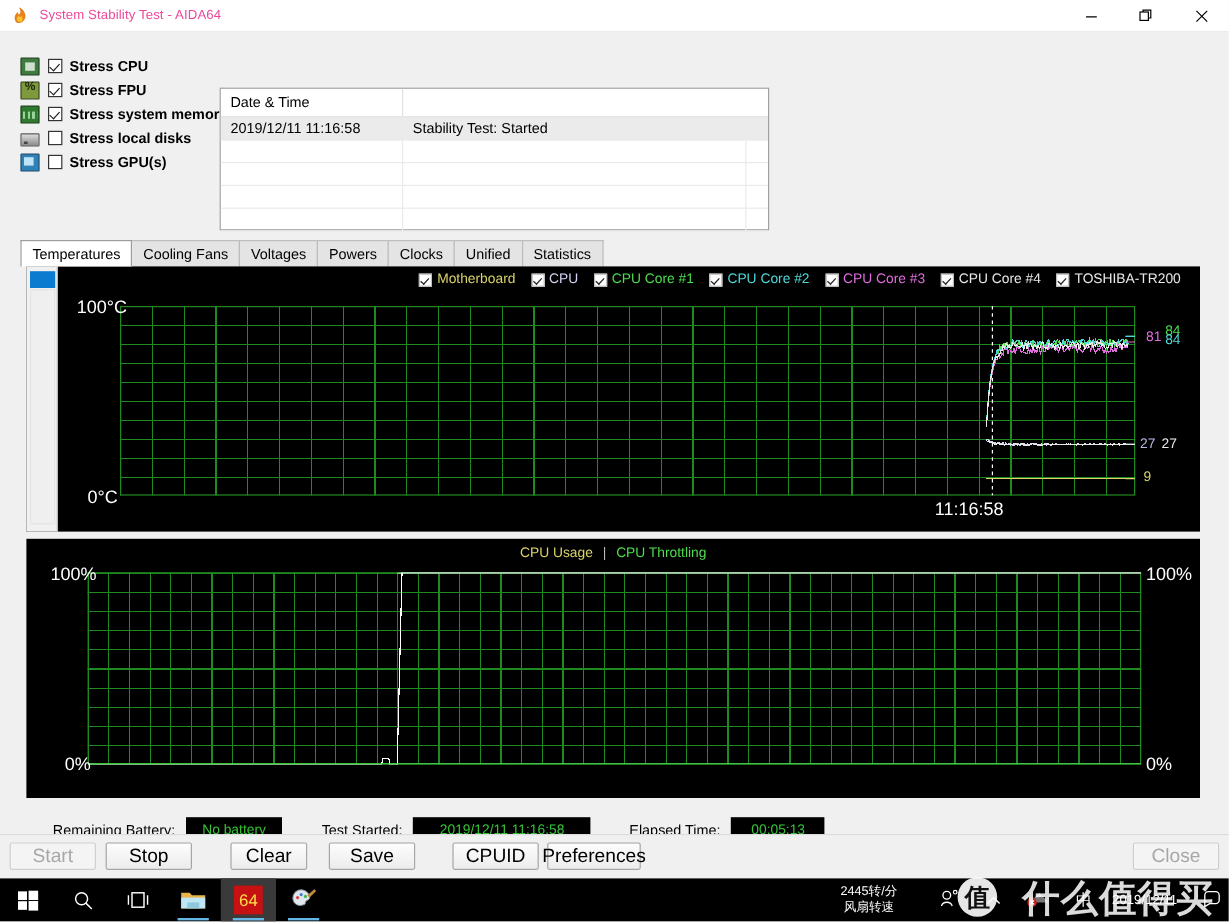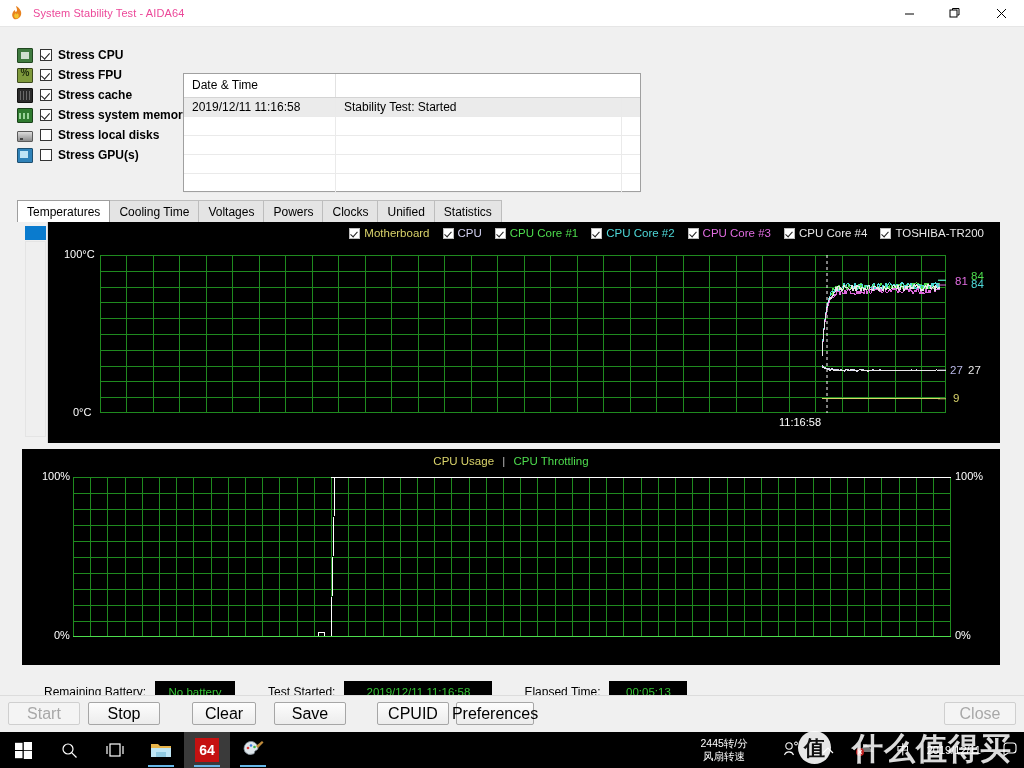--- a/index.html
+++ b/index.html
@@ -146,21 +146,21 @@
   }
   .grid-bg {
     position: absolute; inset: 0;
     background-image:
       repeating-linear-gradient(to right, #1f8a1f 0 1px, transparent 1px 26.5px),
       repeating-linear-gradient(to bottom, #1f8a1f 0 1px, transparent 1px 15.8px);
     background-color: #000;
   }
   .grid-border { position: absolute; inset: 0; border: 1px solid #1f8a1f; }
 
-  .axlabel { position: absolute; color: #fff; font-size: 11px; font-family: "Liberation Sans", sans-serif; }
+  .axlabel { position: absolute; color: #fff; font-size: 15px; font-family: "Liberation Sans", sans-serif; }
 
   .valtag { position: absolute; font-size: 11.5px; font-family: "Liberation Sans", sans-serif; }
 
   .chart-cpu {
     position: absolute; left: 22px; top: 422px; width: 978px; height: 216px;
     background: #000;
   }
   .cpu-title { position: absolute; left: 0; right: 0; top: 6px; text-align: center; font-size: 11.5px; }
   .grid-cpu {
     position: absolute; left: 73px; top: 450px; width: 878px; height: 160px;
@@ -270,25 +270,20 @@
     <div class="stress-list" id="stress-list">
         <div class="stress-row">
           <span class="stress-icon ic-cpu"></span>
           <span class="cb checked"></span>
           <span class="stress-label">Stress CPU</span>
         </div>
         <div class="stress-row">
           <span class="stress-icon ic-fpu"></span>
           <span class="cb checked"></span>
           <span class="stress-label">Stress FPU</span>
-        </div>
-        <div class="stress-row">
-          <span class="stress-icon ic-cache"></span>
-          <span class="cb checked"></span>
-          <span class="stress-label">Stress cache</span>
         </div>
         <div class="stress-row">
           <span class="stress-icon ic-mem"></span>
           <span class="cb checked"></span>
           <span class="stress-label">Stress system memory</span>
         </div>
         <div class="stress-row">
           <span class="stress-icon ic-disk"></span>
           <span class="cb"></span>
           <span class="stress-label">Stress local disks</span>
@@ -329,21 +324,21 @@
           <div class="tr">
             <span class="td td-date"></span>
             <span class="td td-status"></span>
             <span class="td td-extra"></span>
           </div>
         </div>
     </div>
 
     <div class="tabbar" id="tab-bar">
         <div class="tab active">Temperatures</div>
-        <div class="tab">Cooling Time</div>
+        <div class="tab">Cooling Fans</div>
         <div class="tab">Voltages</div>
         <div class="tab">Powers</div>
         <div class="tab">Clocks</div>
         <div class="tab">Unified</div>
         <div class="tab">Statistics</div>
       </div>
 
     <div class="chart-temp">
       
     </div>
@@ -481,21 +476,21 @@
       </svg>
     </div>
     <div class="tb-item run">
       <svg width="22" height="18" viewBox="0 0 22 18">
         <path d="M1 3 h7 l2 2 h11 v11 H1 Z" fill="#e8b44a"></path>
         <rect x="1" y="7" width="20" height="9" fill="#bfe6f5"></rect>
         <rect x="6" y="11" width="10" height="5" fill="#8fc9e0"></rect>
       </svg>
     </div>
     <div class="tb-item run" style="background:#3a3a3a">
-      <div style="width:24px;height:24px;background:#c51111;color:#ffffff;font-size:14px;font-weight:bold;display:flex;align-items:center;justify-content:center;font-family:'Liberation Sans',sans-serif;">64</div>
+      <div style="width:24px;height:24px;background:#c51111;color:#fde047;font-size:14px;font-weight:normal;display:flex;align-items:center;justify-content:center;font-family:'Liberation Sans',sans-serif;">64</div>
     </div>
     <div class="tb-item run">
       <svg width="22" height="20" viewBox="0 0 22 20">
         <path d="M3 12 a7 7 0 1 1 13 -4 c0 2 -2 2 -3 3 c-1 1 0 3 -2 3 a7 7 0 0 1 -8 -2 Z" fill="#dfe7ec" stroke="#7f8c95" stroke-width=".8"></path>
         <circle cx="6" cy="8" r="1.3" fill="#e03b3b"></circle>
         <circle cx="9" cy="5.5" r="1.3" fill="#3b7de0"></circle>
         <circle cx="12.5" cy="7" r="1.3" fill="#3bb54a"></circle>
         <path d="M14 6 L20 1 L21.5 2.6 L16 8 Z" fill="#c08b3a"></path>
       </svg>
     </div>

